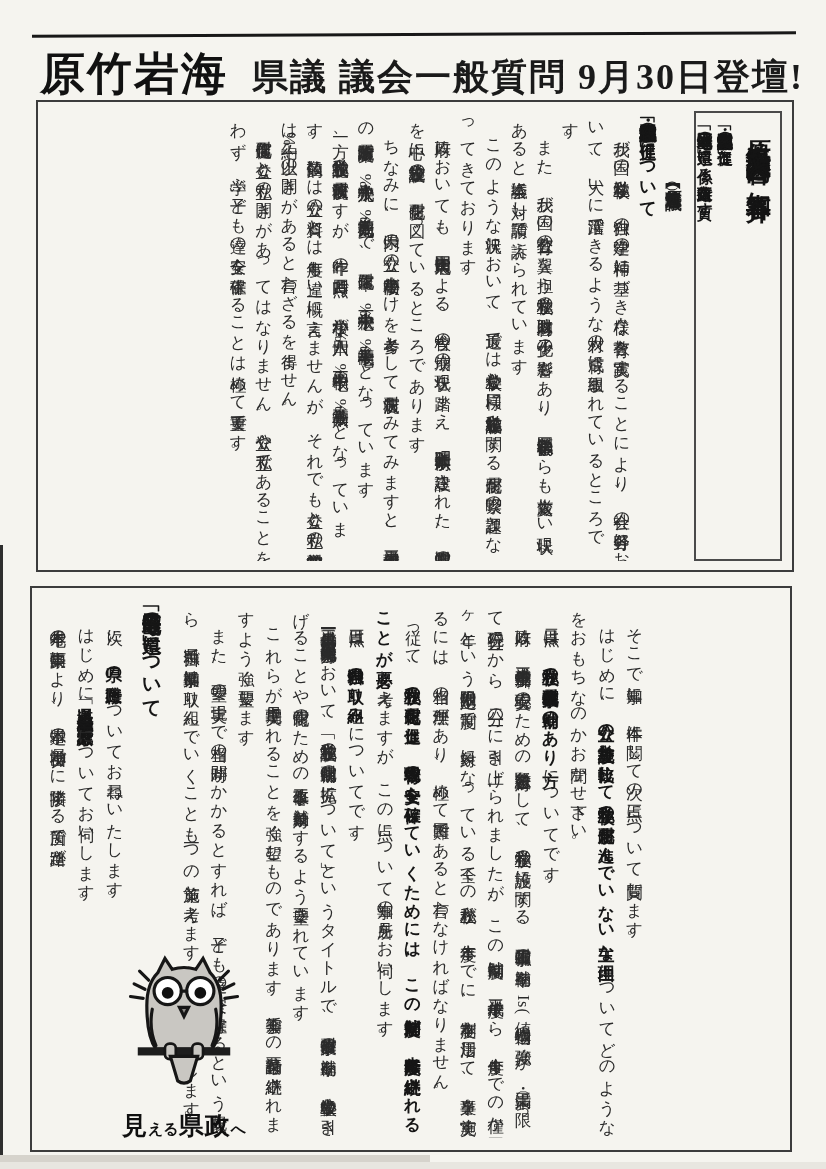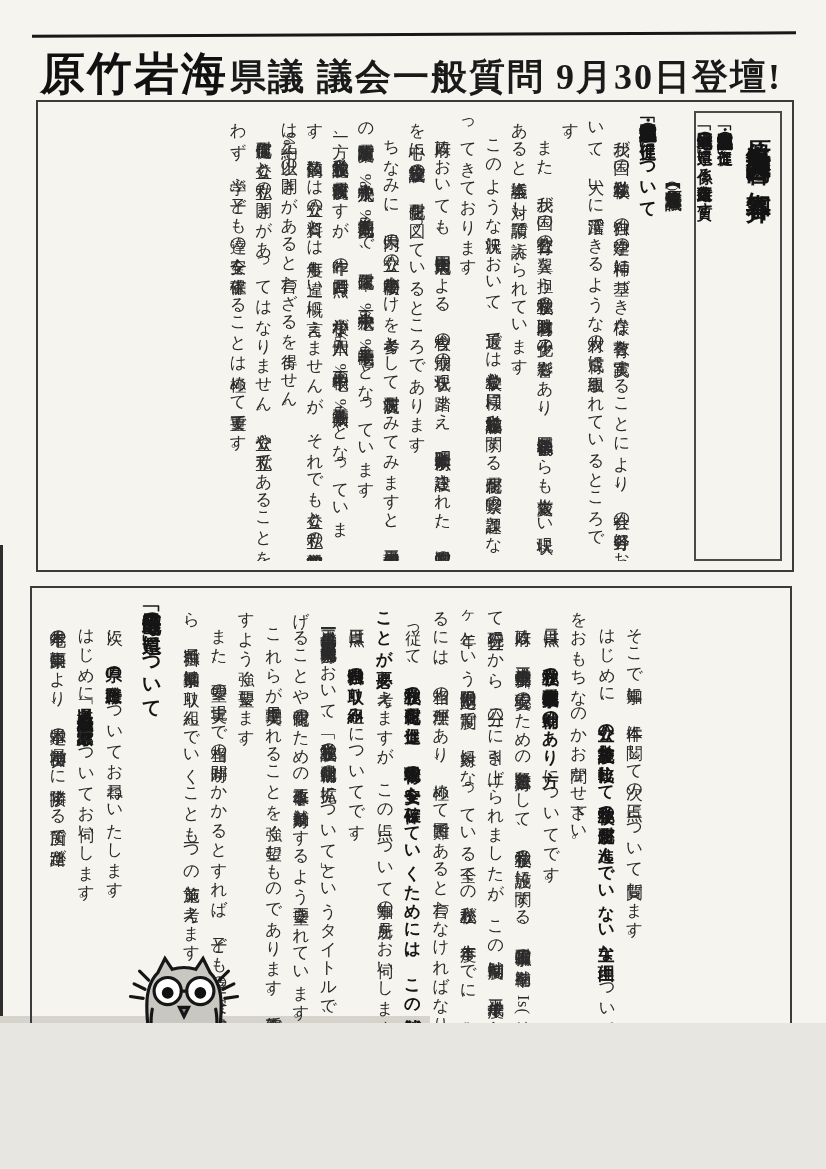--- a/index.html
+++ b/index.html
@@ -6,35 +6,35 @@
     --paper:#f5f4ef;
     --ink:#1c1c1c;
     --body:#2b2b2b;
     --serif:"Liberation Serif","DejaVu Serif",serif;
     --sans:"Liberation Sans","DejaVu Sans",sans-serif;
   }
   *{margin:0;padding:0;box-sizing:border-box;}
   html,body{background:#e8e6e0;}
   .page{
     position:relative;
-    width:826px;height:1023px;
+    width:826px;height:1162px;
     background:var(--paper);
     overflow:hidden;
     font-family:var(--serif);
     color:var(--body);
   }
   
   .top-rule{position:absolute;top:33px;left:32px;width:764px;height:3px;background:#181818;transform:rotate(-0.25deg);}
   .left-line{position:absolute;left:0;top:545px;width:3px;height:624px;background:#2e2e2e;}
   .bottom-smear{position:absolute;left:0;bottom:0;width:430px;height:7px;background:#d6d3cc;}
 
   
   .masthead{position:absolute;top:44px;left:40px;width:760px;display:flex;align-items:flex-end;white-space:nowrap;}
   .t-name{font-family:var(--sans);font-weight:900;font-size:45px;letter-spacing:2px;color:#111;}
-  .t-rest{font-family:var(--serif);font-weight:600;font-size:36px;letter-spacing:2px;color:#1a1a1a;margin-left:2px;padding-bottom:2px;}
+  .t-rest{font-family:var(--serif);font-weight:600;font-size:36px;letter-spacing:2px;color:#1a1a1a;margin-left:24px;padding-bottom:2px;}
 
   
   .box{position:absolute;border:2px solid #3c3c3c;background:transparent;}
   .box.upper{top:100px;left:36px;width:758px;height:472px;padding:9px 10px;display:flex;flex-direction:row;}
   .box.lower{top:586px;left:30px;width:762px;height:566px;padding:12px;}
 
   
   .v{writing-mode:vertical-rl;height:100%;}
   .article{flex:1 1 auto;font-size:16.5px;line-height:1.55;letter-spacing:0.5px;overflow:hidden;}
   .article p{margin:0;}

